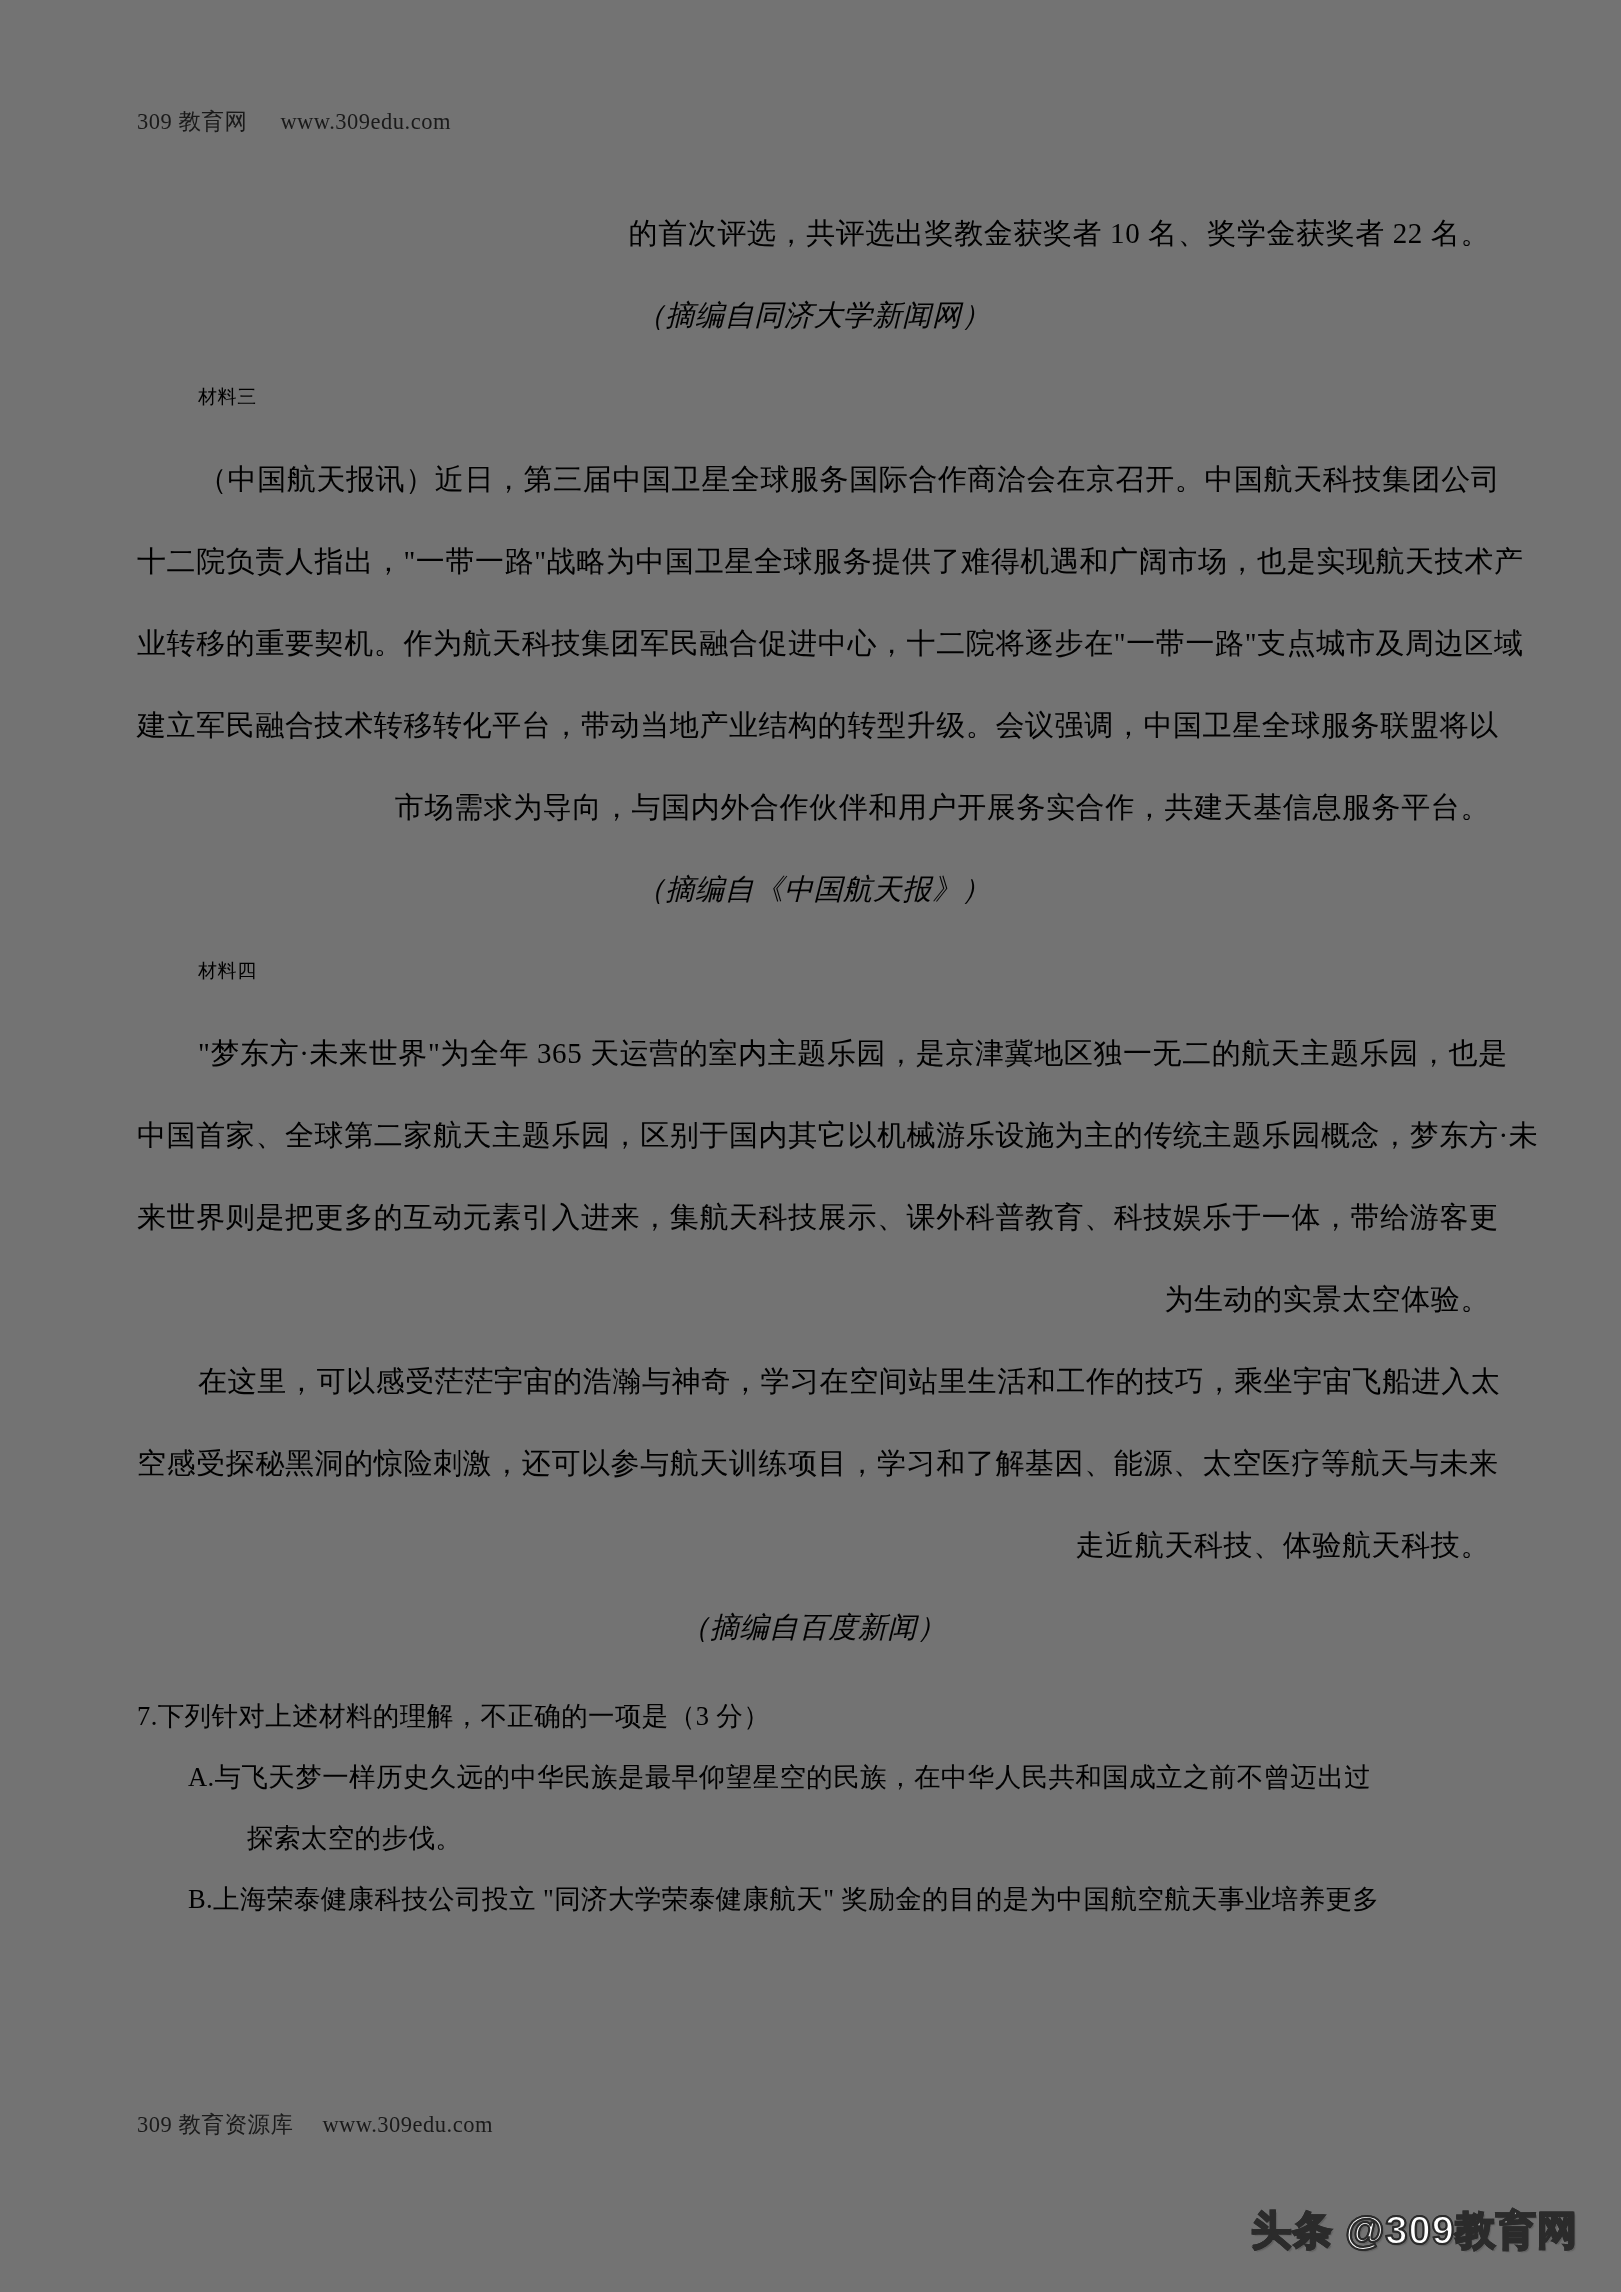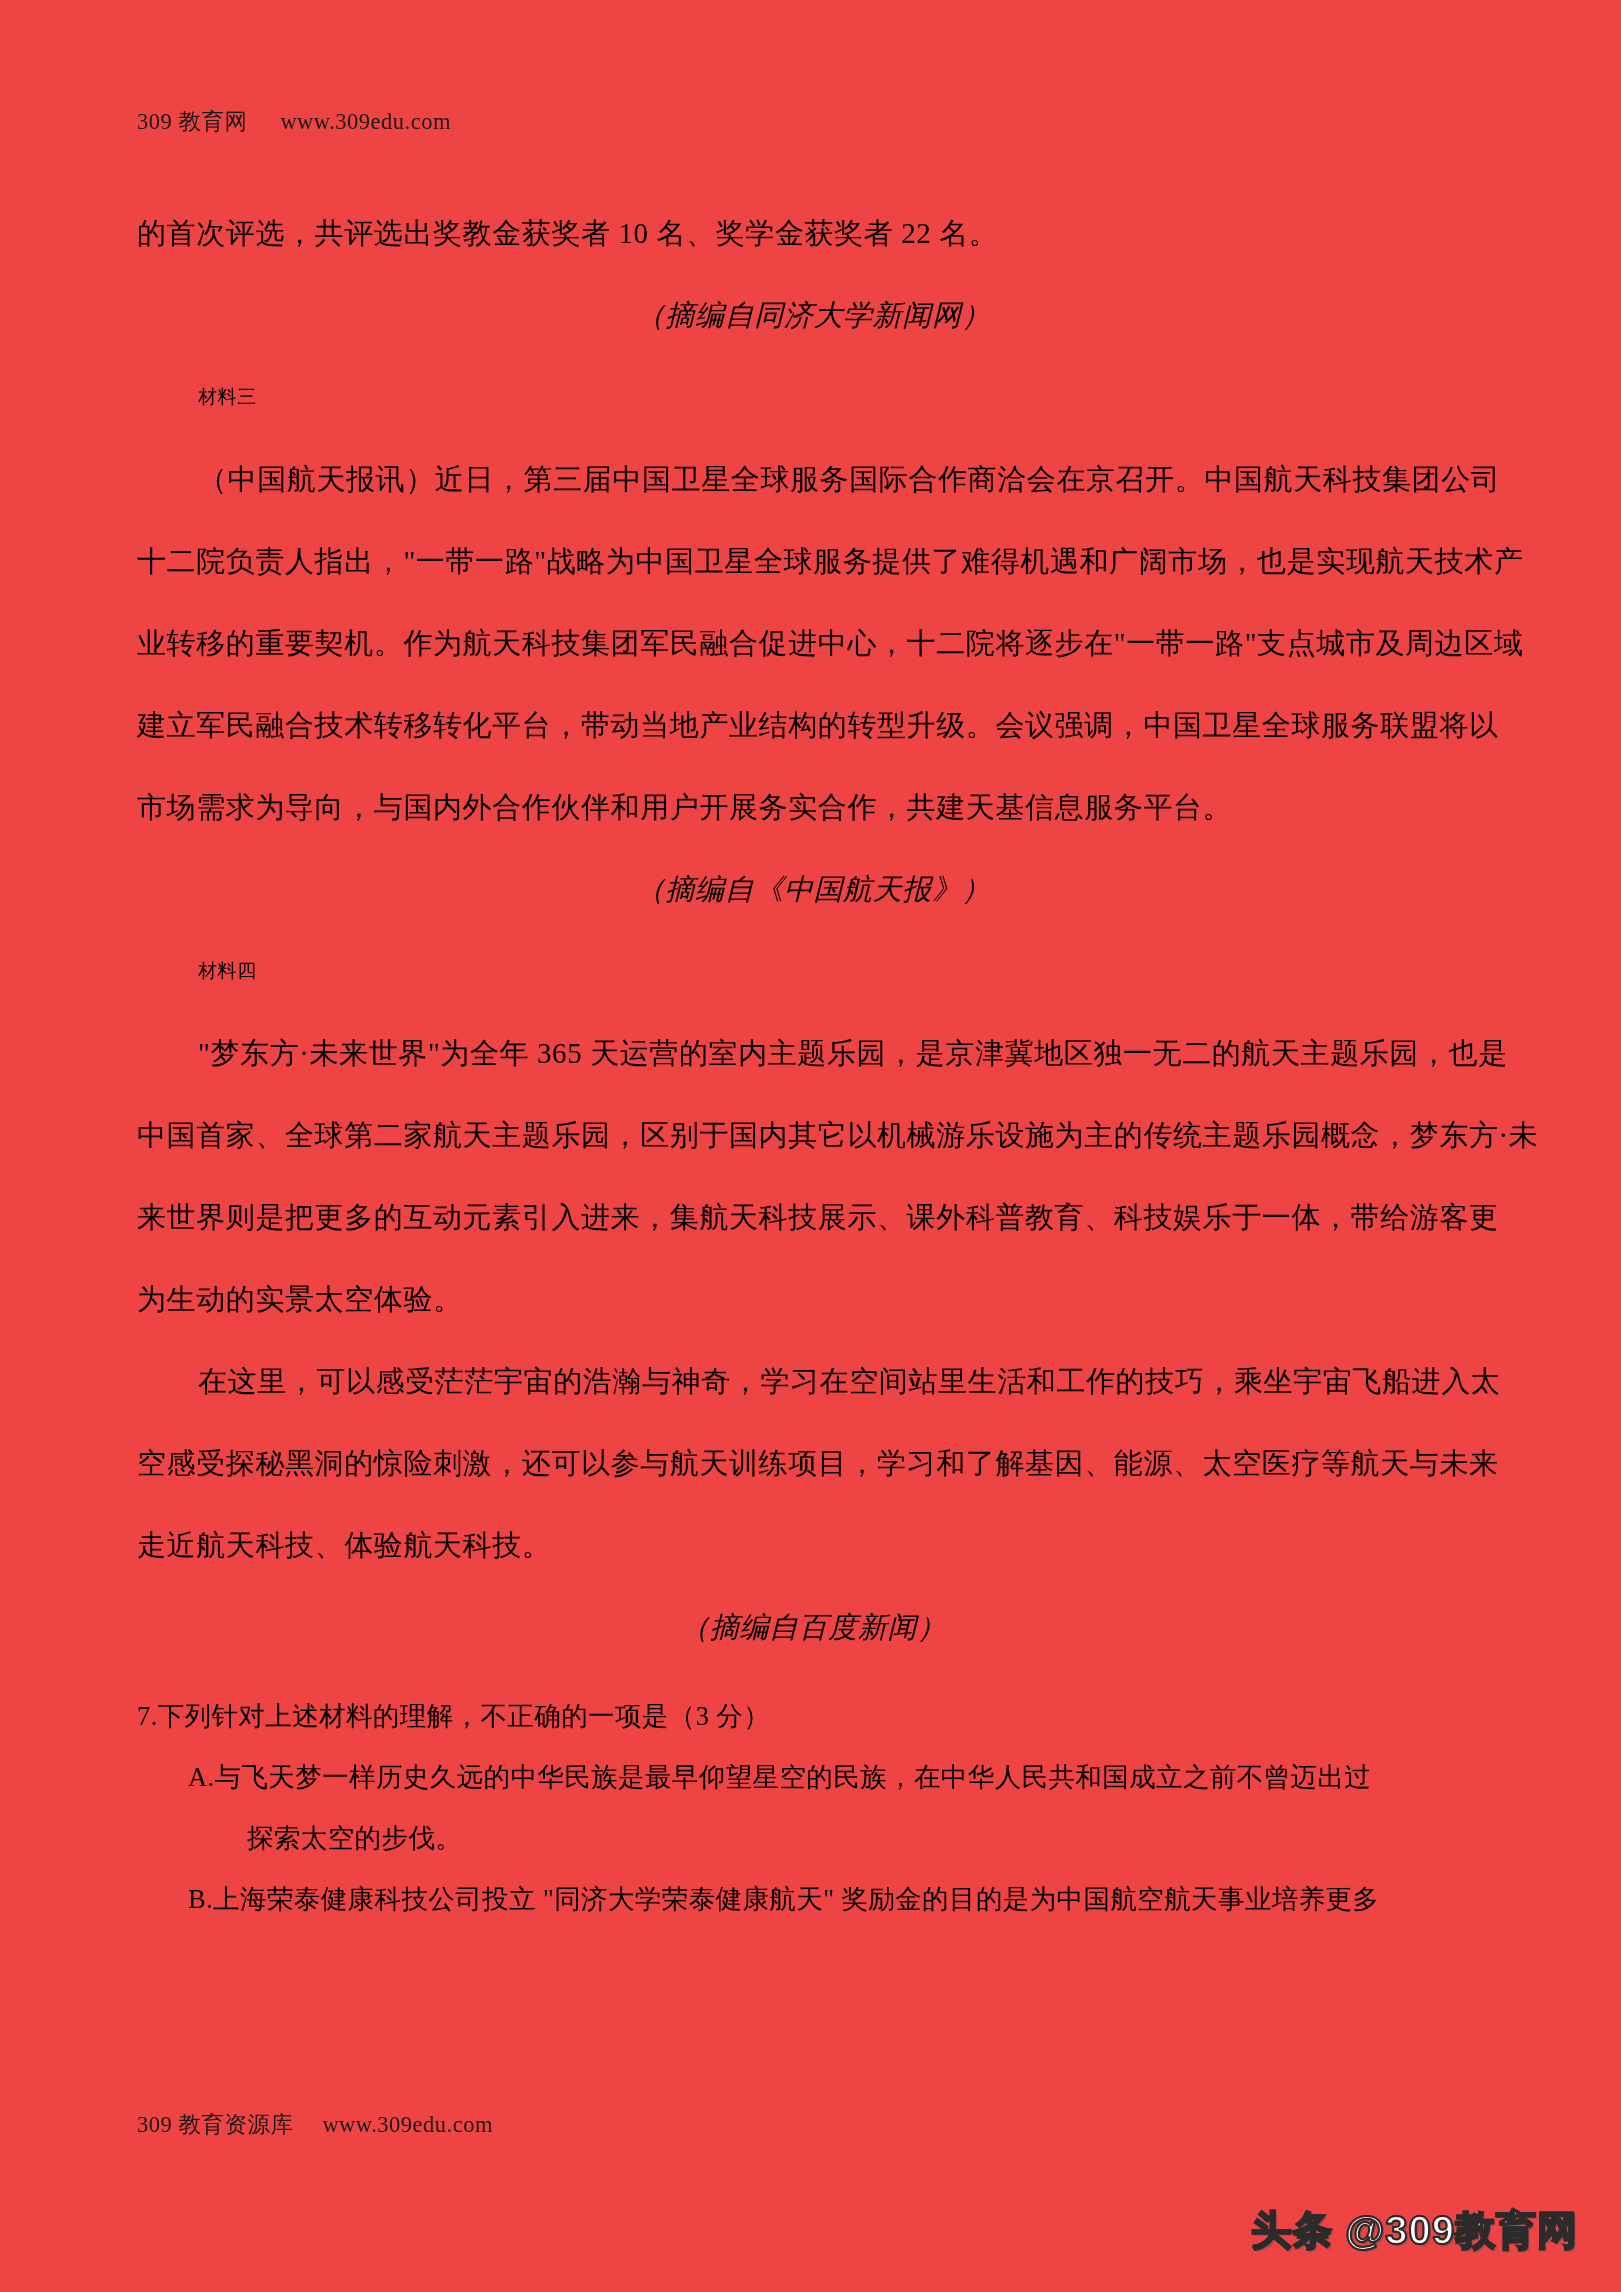--- a/index.html
+++ b/index.html
@@ -8,21 +8,21 @@
     background: #ffffff;
   }
   body {
     font-family: "Liberation Serif", "DejaVu Serif", serif;
     color: #000000;
   }
   .page {
     position: relative;
     width: 1621px;
     height: 2293px;
-    background: #ef4444;
+    background: #737373;
     overflow: hidden;
     box-sizing: border-box;
   }
 
   
   .running-header {
     position: absolute;
     left: 137px;
     top: 106px;
     font-size: 22.5px;
@@ -45,20 +45,21 @@
     top: 192px;
     width: 1353px;
   }
 
   .line {
     font-size: 29px;
     line-height: 82px;
     letter-spacing: 0.6px;
     white-space: nowrap;
     color: #000000;
+    text-align: right;
   }
 
   .indent-2 {
     padding-left: 61px;
   }
 
   .right {
     text-align: center;
     display: block;
     font-style: italic;

